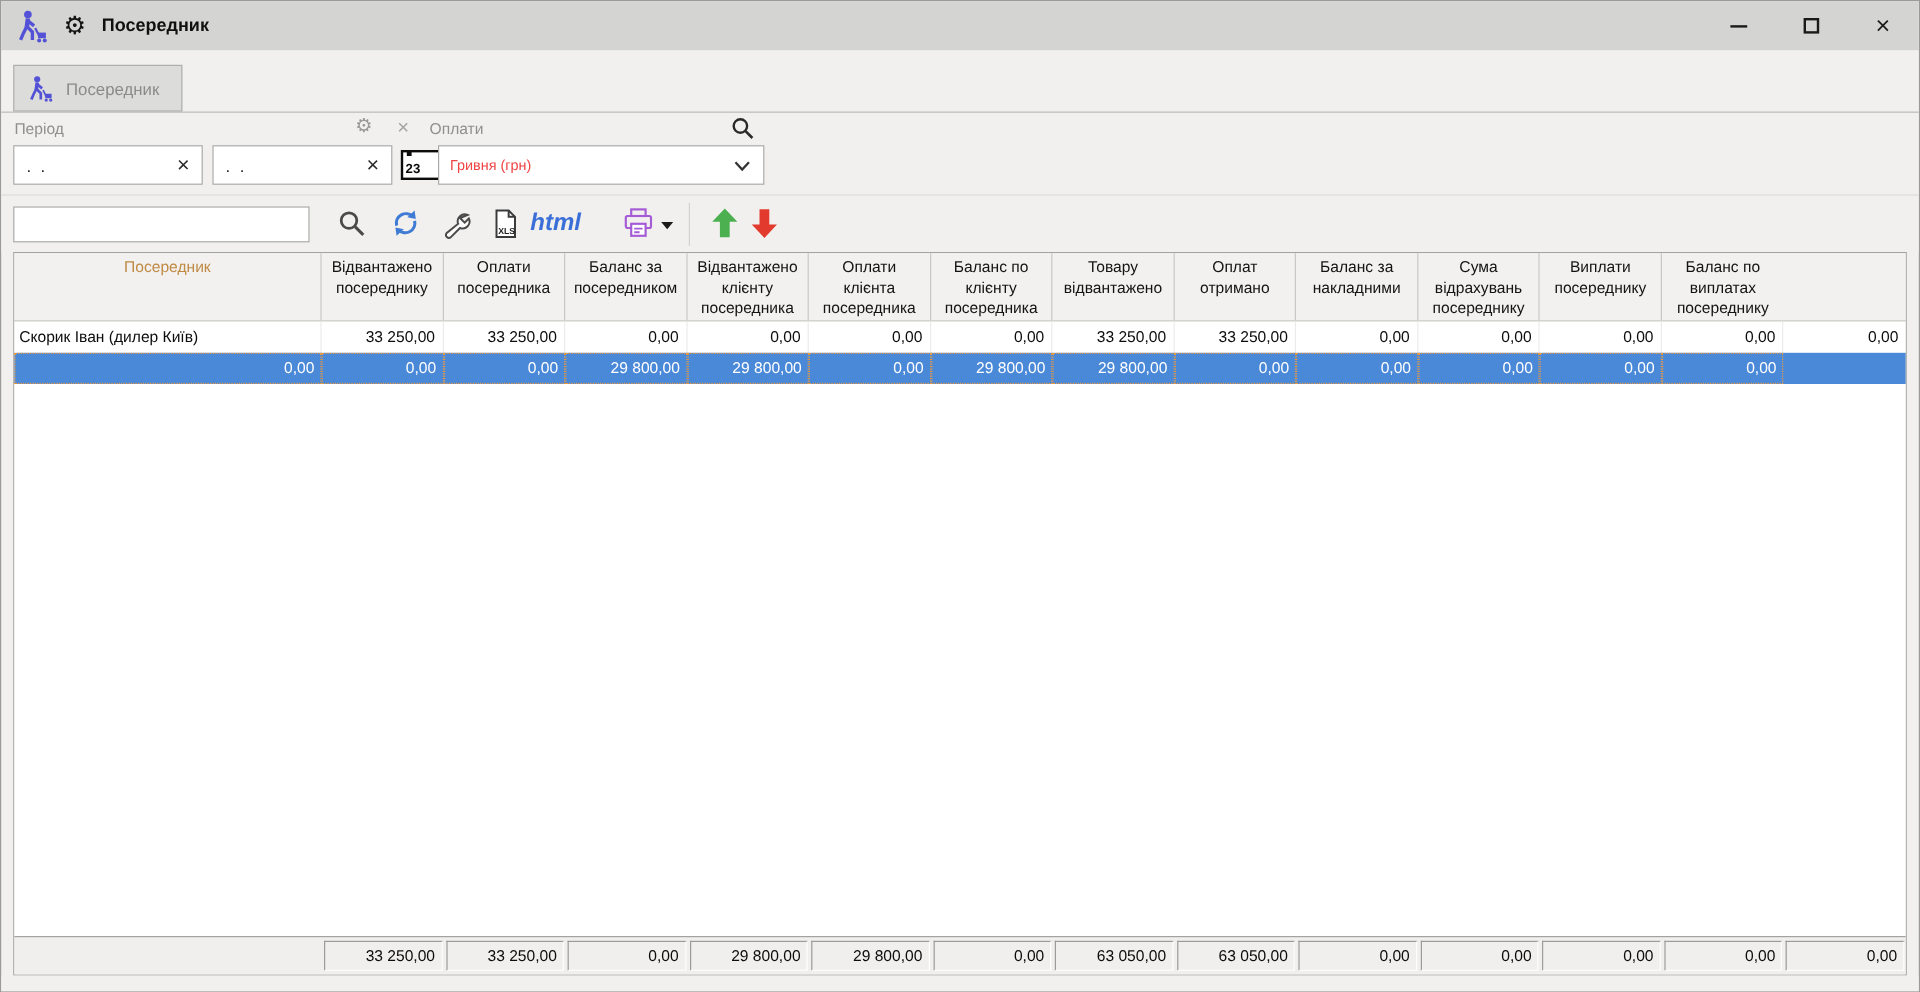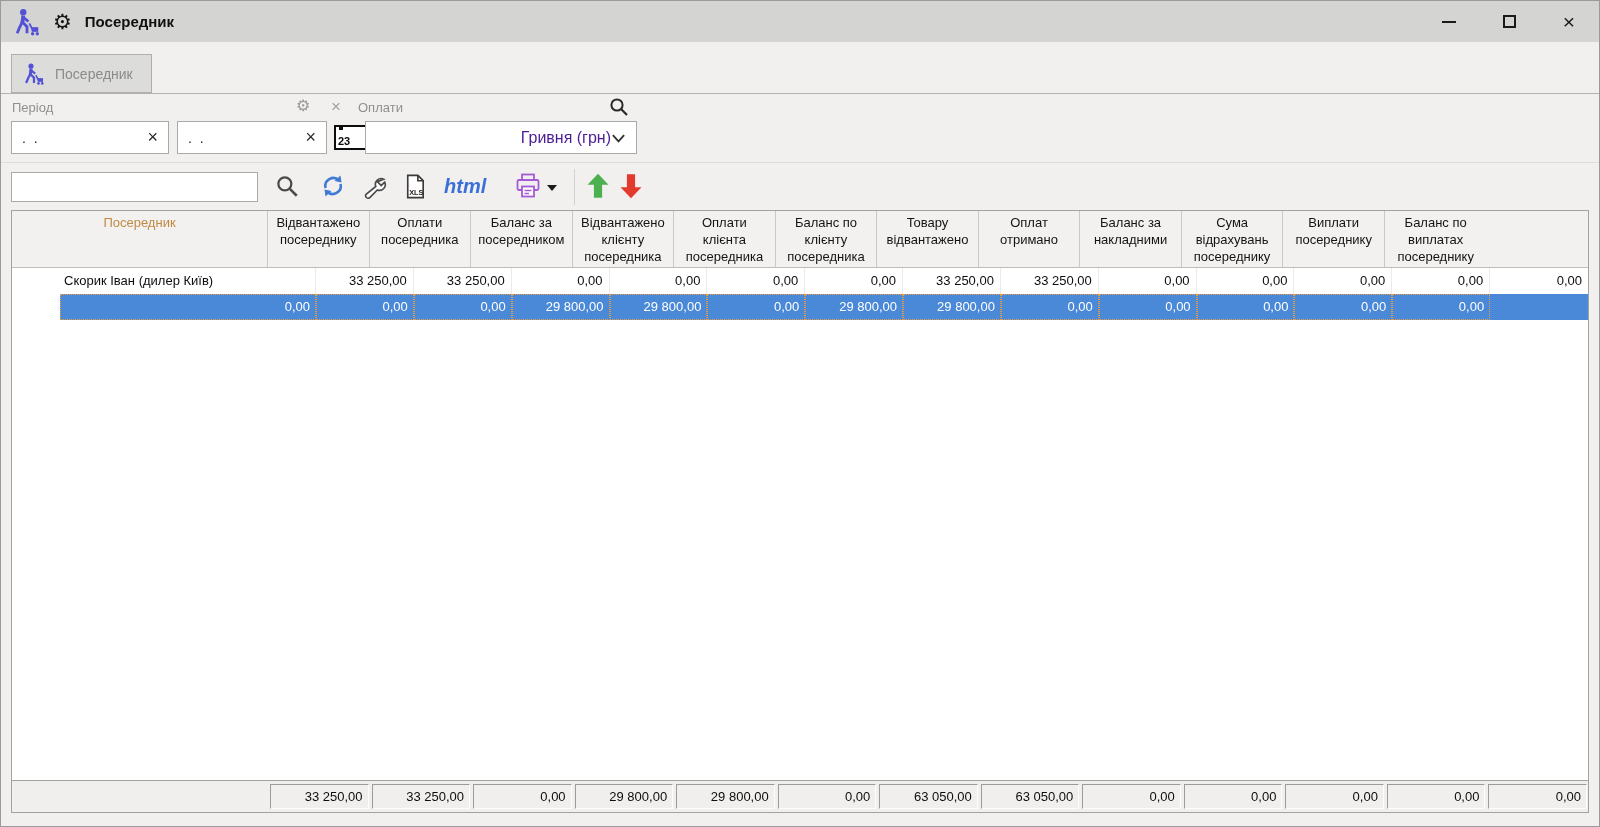--- a/index.html
+++ b/index.html
@@ -38,47 +38,47 @@
   .datebox { position:absolute; top:27px; height:33px; background:#fff; border:1px solid #a9a9a8; display:flex; align-items:center; }
   #date-from { left:10px; width:158px; }
   #date-to   { left:176px; width:150px; }
   .date-text { flex:1; font-size:14px; color:#222; padding-left:10px; letter-spacing:2px; }
   .date-clear { font-size:18px; color:#2a2a2a; padding:0 10px; }
   #calendar-btn { position:absolute; left:333px; top:31px; width:46px; height:25px; background:#fff; border:2px solid #0c0c0c; }
   #calendar-btn .tabs { position:absolute; top:-2px; left:3px; right:3px; display:flex; justify-content:space-between; }
   #calendar-btn .tabs i { width:4px; height:5px; background:#0c0c0c; display:block; }
   #calendar-btn .day { position:absolute; bottom:1px; left:2px; font-size:11px; font-weight:bold; color:#0c0c0c; }
   #currency-select { position:absolute; left:364px; top:27px; width:272px; height:33px; background:#fff; border:1px solid #a9a9a8; display:flex; align-items:center; }
-  #currency-select .val { flex:1; font-size:16px; color:#4c1d95; padding-left:9px;text-align:right; }
+  #currency-select .val { flex:1; font-size:12px; color:#ef4444; padding-left:9px; }
   #currency-select svg { margin-right:10px; }
 
   
   #toolbar { height:48px; position:relative; background:#f1f0ee; border-top:1px solid #dddcda; }
   #toolbar-search { position:absolute; left:10px; top:9px; width:247px; height:30px; border:1px solid #a9a9a8; background:#fff; font-size:14px; padding:0 6px; font-family:"Liberation Sans",sans-serif; }
-  .tbtn { position:absolute; top:4px; width:38px; height:38px; display:flex; align-items:center; }
+  .tbtn { position:absolute; top:4px; width:38px; height:38px; display:flex; align-items:center; justify-content:center; }
   #btn-find    { left:273px; }
   #btn-refresh { left:318px; }
   #btn-wrench  { left:359px; }
   #btn-xls     { left:400px; }
   #btn-html    { left:443px; }
   #btn-print   { left:512px; width:52px; }
   #btn-up      { left:584px; }
   #btn-down    { left:617px; }
   .html-label { font-size:20px; color:#3a6fd8; font-weight:600; font-style:italic; }
   .print-caret { width:0; height:0; border-left:5px solid transparent; border-right:5px solid transparent; border-top:6px solid #1a1a1a; margin-left:4px; margin-top:3px; }
   #toolbar-sep { position:absolute; left:573px; top:6px; width:1px; height:36px; background:#d2d1cf; }
 
   
   #tablewrap { margin:0 10px; height:603px; border:1px solid #a2a2a1; background:#fff; display:flex; flex-direction:column; }
   .grid { display:grid; grid-template-columns:256px repeat(13, 1fr); }
   #thead { height:57px; background:#f2f1ef; border-bottom:1px solid #bfbebc; }
   .th { border-right:1px solid #c9c8c6; font-size:13px; line-height:17px; text-align:center; padding-top:3px; white-space:pre-line; overflow:hidden; color:#141414; }
   .th:last-child { border-right:none; }
   .th-first { color:#c08a45; }
-  .trow { height:26px;margin-left:48px; }
+  .trow { height:26px; }
   .td { font-size:13px; line-height:25px; overflow:hidden; white-space:nowrap; }
   .td-name { padding-left:4px; }
   .td-num { text-align:right; padding-right:6px; }
   .row-plain { background:#fff; color:#0d0d0d; }
   .row-plain .td { border-right:1px solid #ebebea; }
   .row-plain .td:last-child { border-right:none; }
   .row-selected { background:#4a88d8; color:#ffffff; }
   .row-selected .td { outline:1px dotted #e89a40; outline-offset:-1px; }
   #tbody-filler { flex:1; background:#fff; }
   #tfoot { height:32px; background:#f0efed; border-top:1px solid #a2a2a1; }

